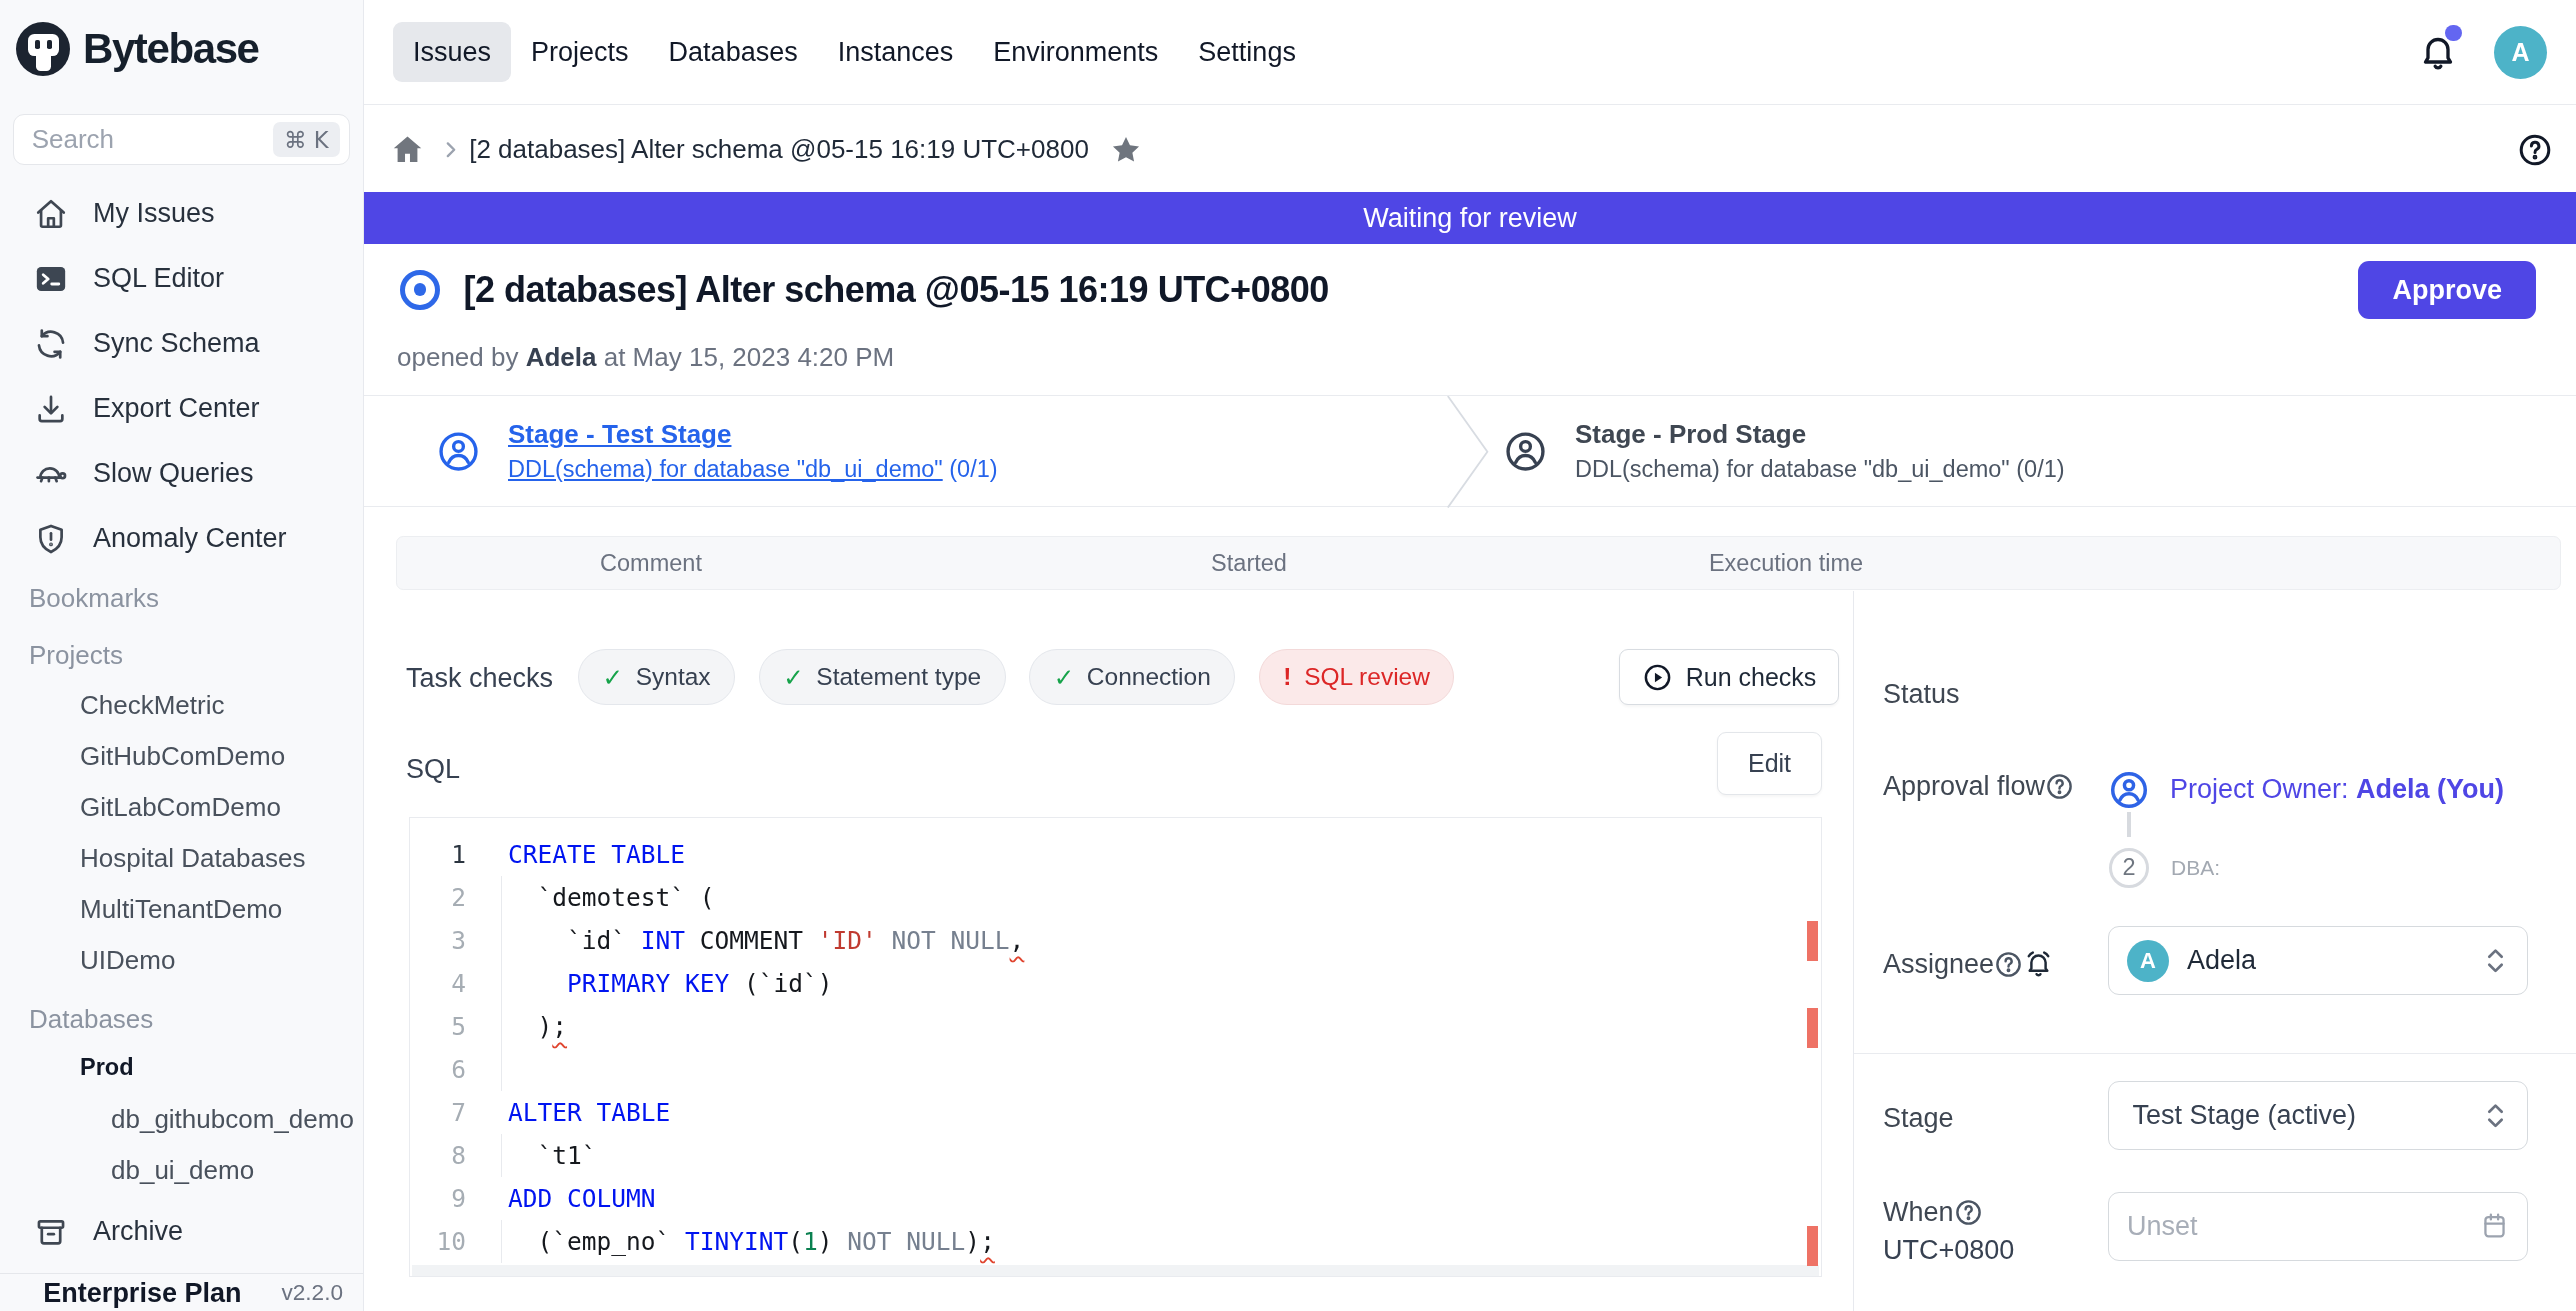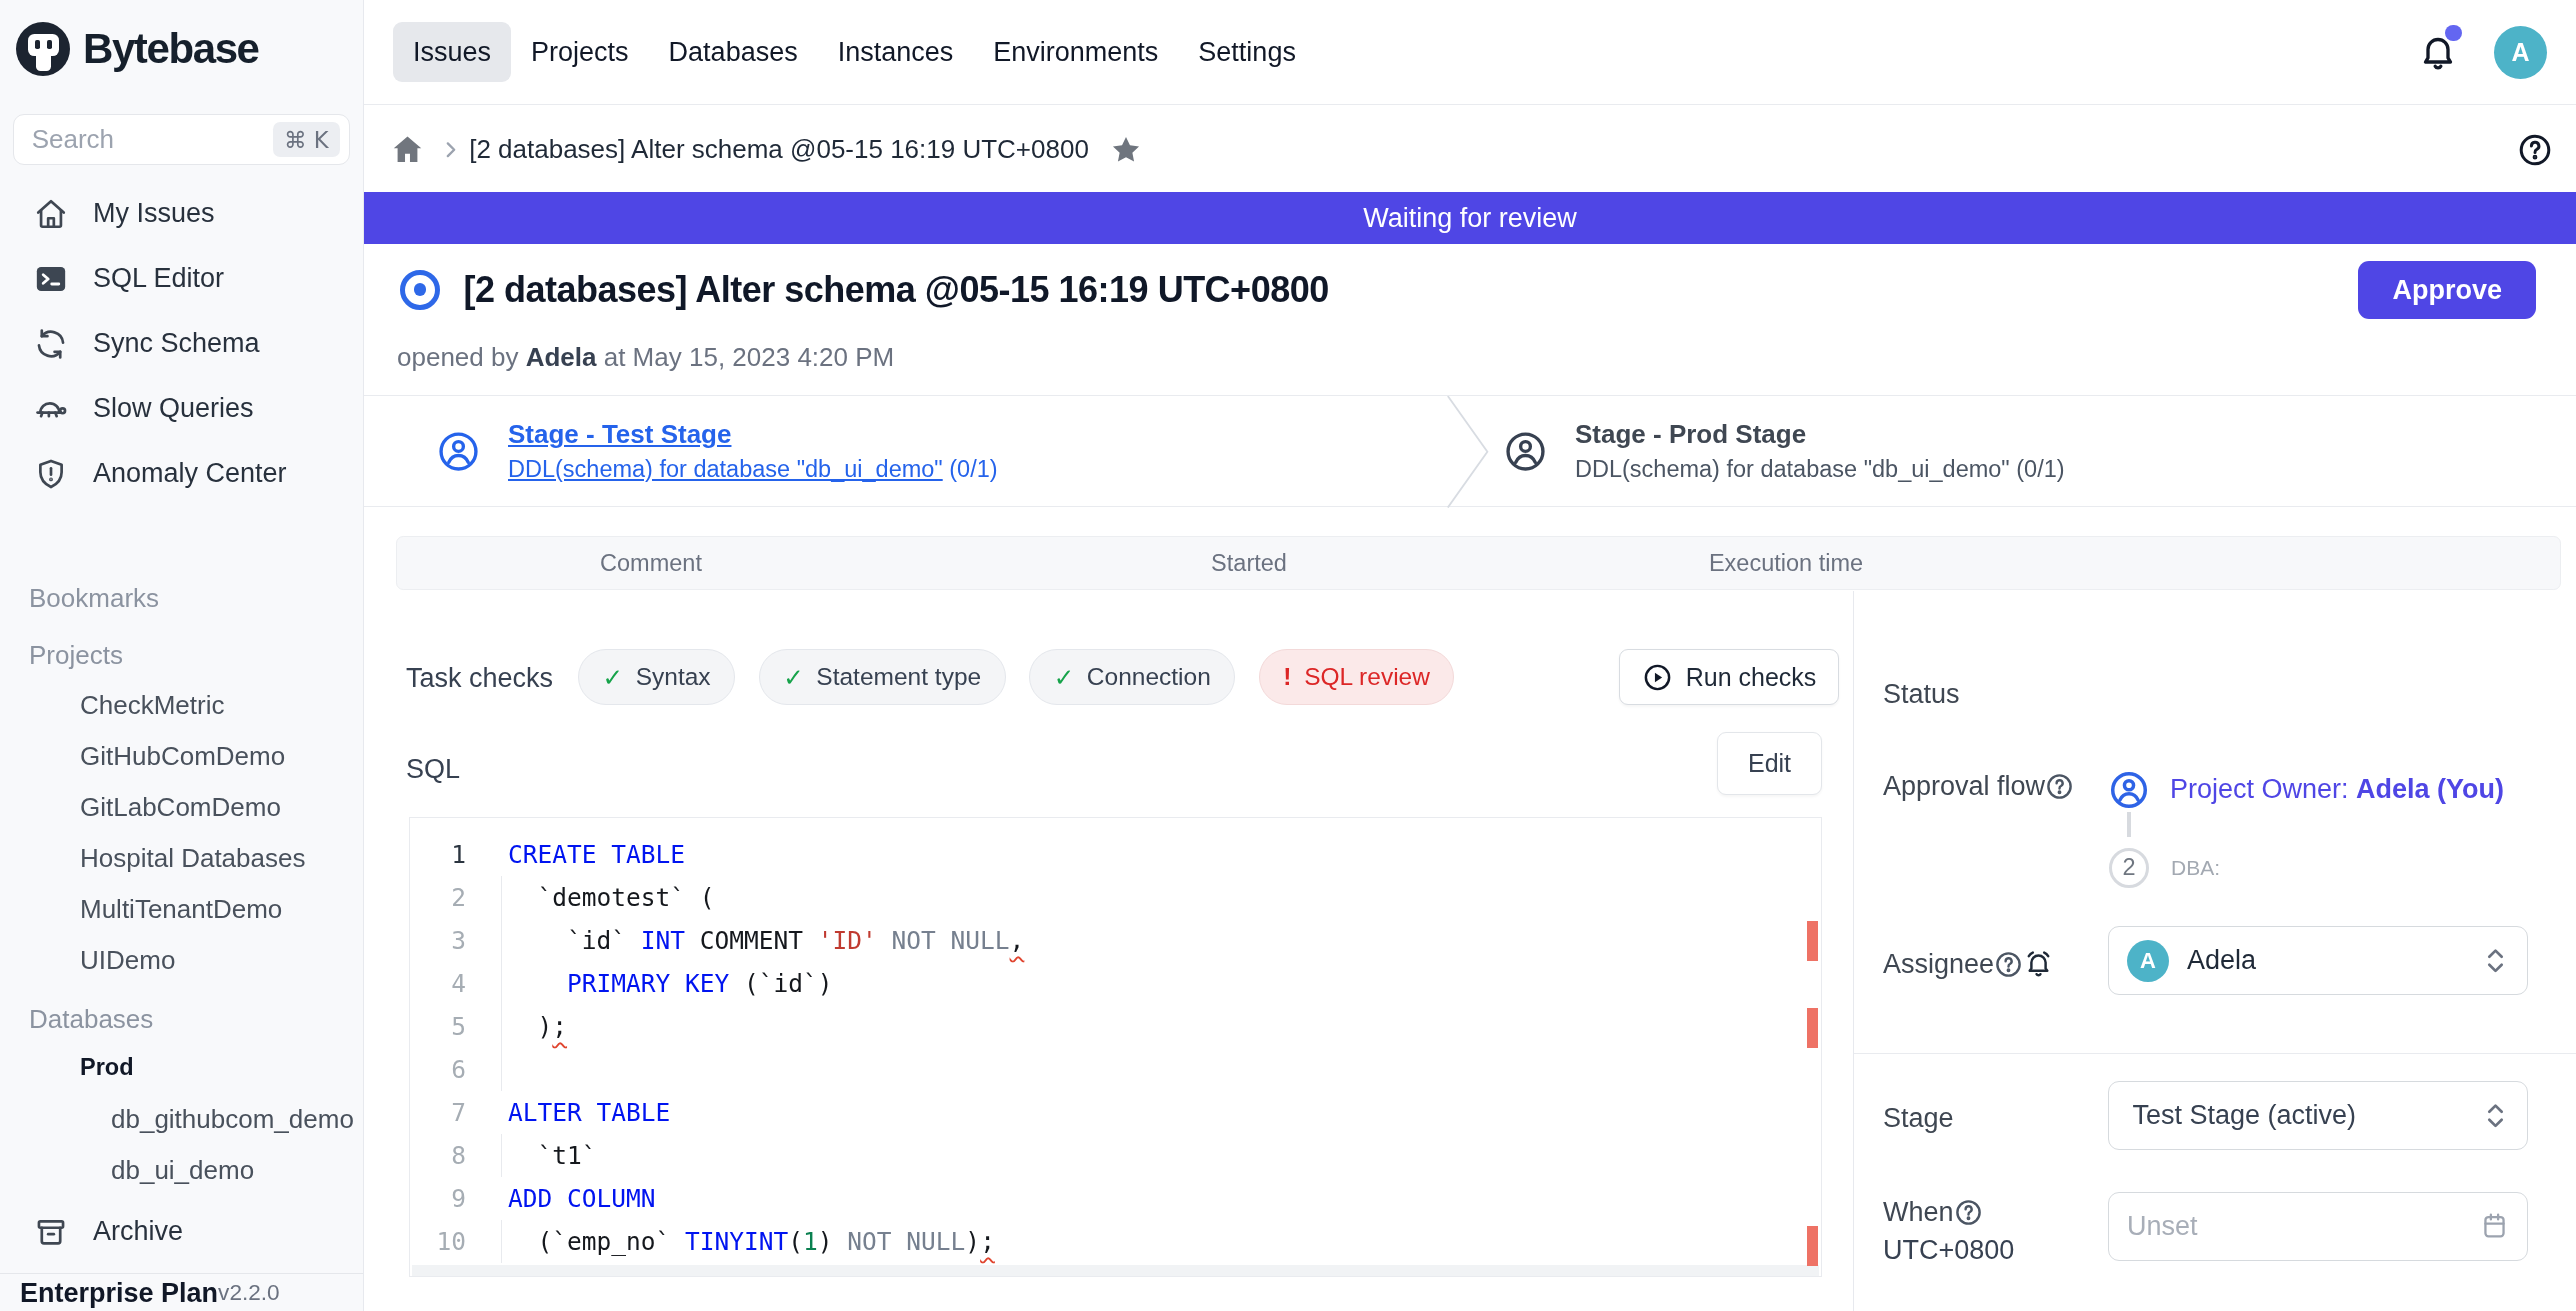--- a/index.html
+++ b/index.html
@@ -22,21 +22,21 @@
   .side-item{display:flex;align-items:center;gap:25px;height:65px;padding-left:34px;font-size:27px;color:#28313d;cursor:pointer;}
   .side-item .ic{width:34px;height:34px;color:#3f4752;flex:none;}
   #side-menu{position:absolute;left:0;top:181px;right:0;}
   .side-section{position:absolute;left:0;right:0;padding-left:29px;font-size:26px;color:#8b93a0;display:flex;align-items:center;}
   .side-sub{position:absolute;left:0;right:0;}
   .side-sub .pitem{height:51px;display:flex;align-items:center;padding-left:80px;font-size:26px;color:#49515c;cursor:pointer;}
   .side-sub .dbitem{height:51px;display:flex;align-items:center;padding-left:111px;font-size:26px;color:#49515c;cursor:pointer;}
   .env-label{position:absolute;left:0;right:0;top:1043px;height:49px;display:flex;align-items:center;padding-left:80px;
     font-size:23.5px;font-weight:700;color:#111827;}
   #side-footer{position:absolute;left:0;right:0;bottom:0;height:38px;border-top:1.8px solid #e5e7eb;
-    display:flex;align-items:center;justify-content:flex-start;padding:0 20px;background:#f8f9fb;}
+    display:flex;align-items:center;justify-content:flex-end;padding:0 20px;background:#f8f9fb;gap:40px;}
   #side-footer .plan{font-size:27px;font-weight:600;color:#111827;}
   #side-footer .ver{font-size:22.6px;color:#6b7280;}
 
   
   #topbar{position:absolute;left:364px;top:0;width:2212px;height:105px;box-sizing:border-box;
     border-bottom:1.8px solid #e9ebef;display:flex;align-items:center;padding:0 29px;background:#fff;}
   .nav-item{font-size:27px;color:#111827;font-weight:500;padding:14.5px 20px;border-radius:9px;cursor:pointer;}
   .nav-item.active{background:#e6e8ec;}
   #topbar-right{margin-left:auto;display:flex;align-items:center;gap:36px;}
   .bell-wrap{position:relative;width:40px;height:40px;color:#111827;cursor:pointer;}
@@ -185,20 +185,30 @@
     <div class="side-item">
       <span class="ic">
         <svg viewBox="0 0 24 24" fill="none" stroke="currentColor" stroke-width="1.9" stroke-linecap="round" stroke-linejoin="round">
             <path d="M20.5 11a8.5 8.5 0 0 0-15-4.5"></path>
             <path d="M5.5 2.5v4h4"></path>
             <path d="M3.5 13a8.5 8.5 0 0 0 15 4.5"></path>
             <path d="M18.5 21.5v-4h-4"></path>
           </svg>
       </span>
       <span>Sync Schema</span>
+    </div>
+    <div class="side-item">
+      <span class="ic">
+        <svg viewBox="0 0 24 24" fill="none" stroke="currentColor" stroke-width="1.9" stroke-linecap="round" stroke-linejoin="round">
+            <path d="M12 3.5v11"></path>
+            <path d="M7.5 10.5l4.5 4.5 4.5-4.5"></path>
+            <path d="M4 16.5V19a1.5 1.5 0 0 0 1.5 1.5h13A1.5 1.5 0 0 0 20 19v-2.5"></path>
+          </svg>
+      </span>
+      <span>Export Center</span>
     </div>
     <div class="side-item">
       <span class="ic">
         <svg viewBox="0 0 24 24" fill="none" stroke="currentColor" stroke-width="1.9" stroke-linecap="round" stroke-linejoin="round">
             <path d="M4.5 14.5c0-3.6 3-6.5 6.7-6.5s6.6 2.9 6.6 6.5"></path>
             <path d="M2.5 14.5H19"></path>
             <circle cx="20.2" cy="13.3" r="1.7"></circle>
             <path d="M6 14.5l-1 2.6M10.5 14.5v2.6M15 14.5l1 2.6"></path>
           </svg>
       </span>

